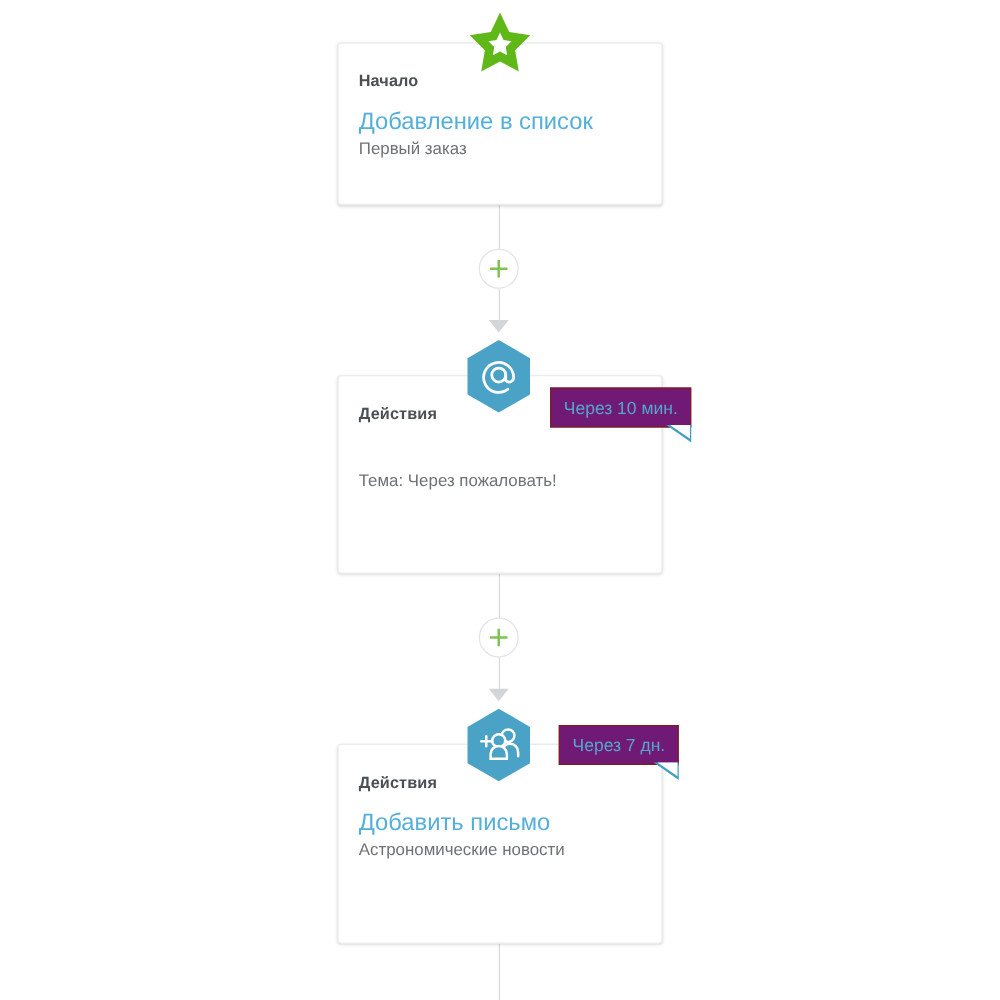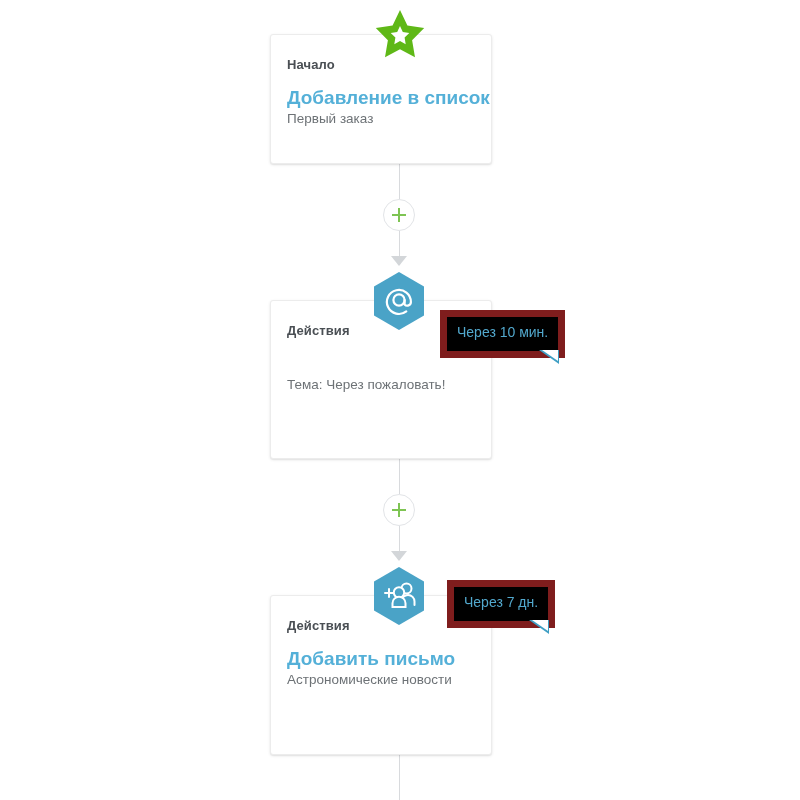--- a/index.html
+++ b/index.html
@@ -66,21 +66,21 @@
     left: 14px;
     top: 8px;
     width: 2px;
     height: 14px;
   }
 
   
   .card {
     position: absolute;
     left: 270px;
-    width: 222px;
+    width: 260px;
     background: #ffffff;
     border: 1px solid #ececec;
     border-radius: 3px;
     box-sizing: border-box;
     box-shadow: 0 1px 3px rgba(0,0,0,0.10), 0 1px 1px rgba(0,0,0,0.04);
     cursor: pointer;
   }
   .card-kind {
     position: absolute;
     left: 16px;
@@ -89,21 +89,21 @@
     font-weight: bold;
     color: #4a4f54;
     letter-spacing: 0.1px;
   }
   .card-title {
     position: absolute;
     left: 16px;
     top: 52px;
     font-size: 19px;
     color: #54b0d8;
-    font-weight: bold;
+    font-weight: normal;
     white-space: nowrap;
   }
   .card-sub {
     position: absolute;
     left: 16px;
     top: 76px;
     font-size: 13.5px;
     color: #6d7276;
     white-space: nowrap;
   }
@@ -122,23 +122,23 @@
     position: absolute;
     left: 373px;
     width: 54px;
     height: 56px;
     z-index: 5;
   }
 
   
   .delay-bubble {
     position: absolute;
-    height: 48px;
-    border: 7px solid #7f1d1d;
-    background: #000000;
+    height: 32px;
+    border: 1px solid #7f1d1d;
+    background: #701a75;
     box-sizing: border-box;
     z-index: 6;
     cursor: pointer;
   }
   .delay-bubble .delay-text {
     display: block;
     line-height: 30px;
     padding: 0 10px;
     font-size: 14px;
     color: #52a8cd;

